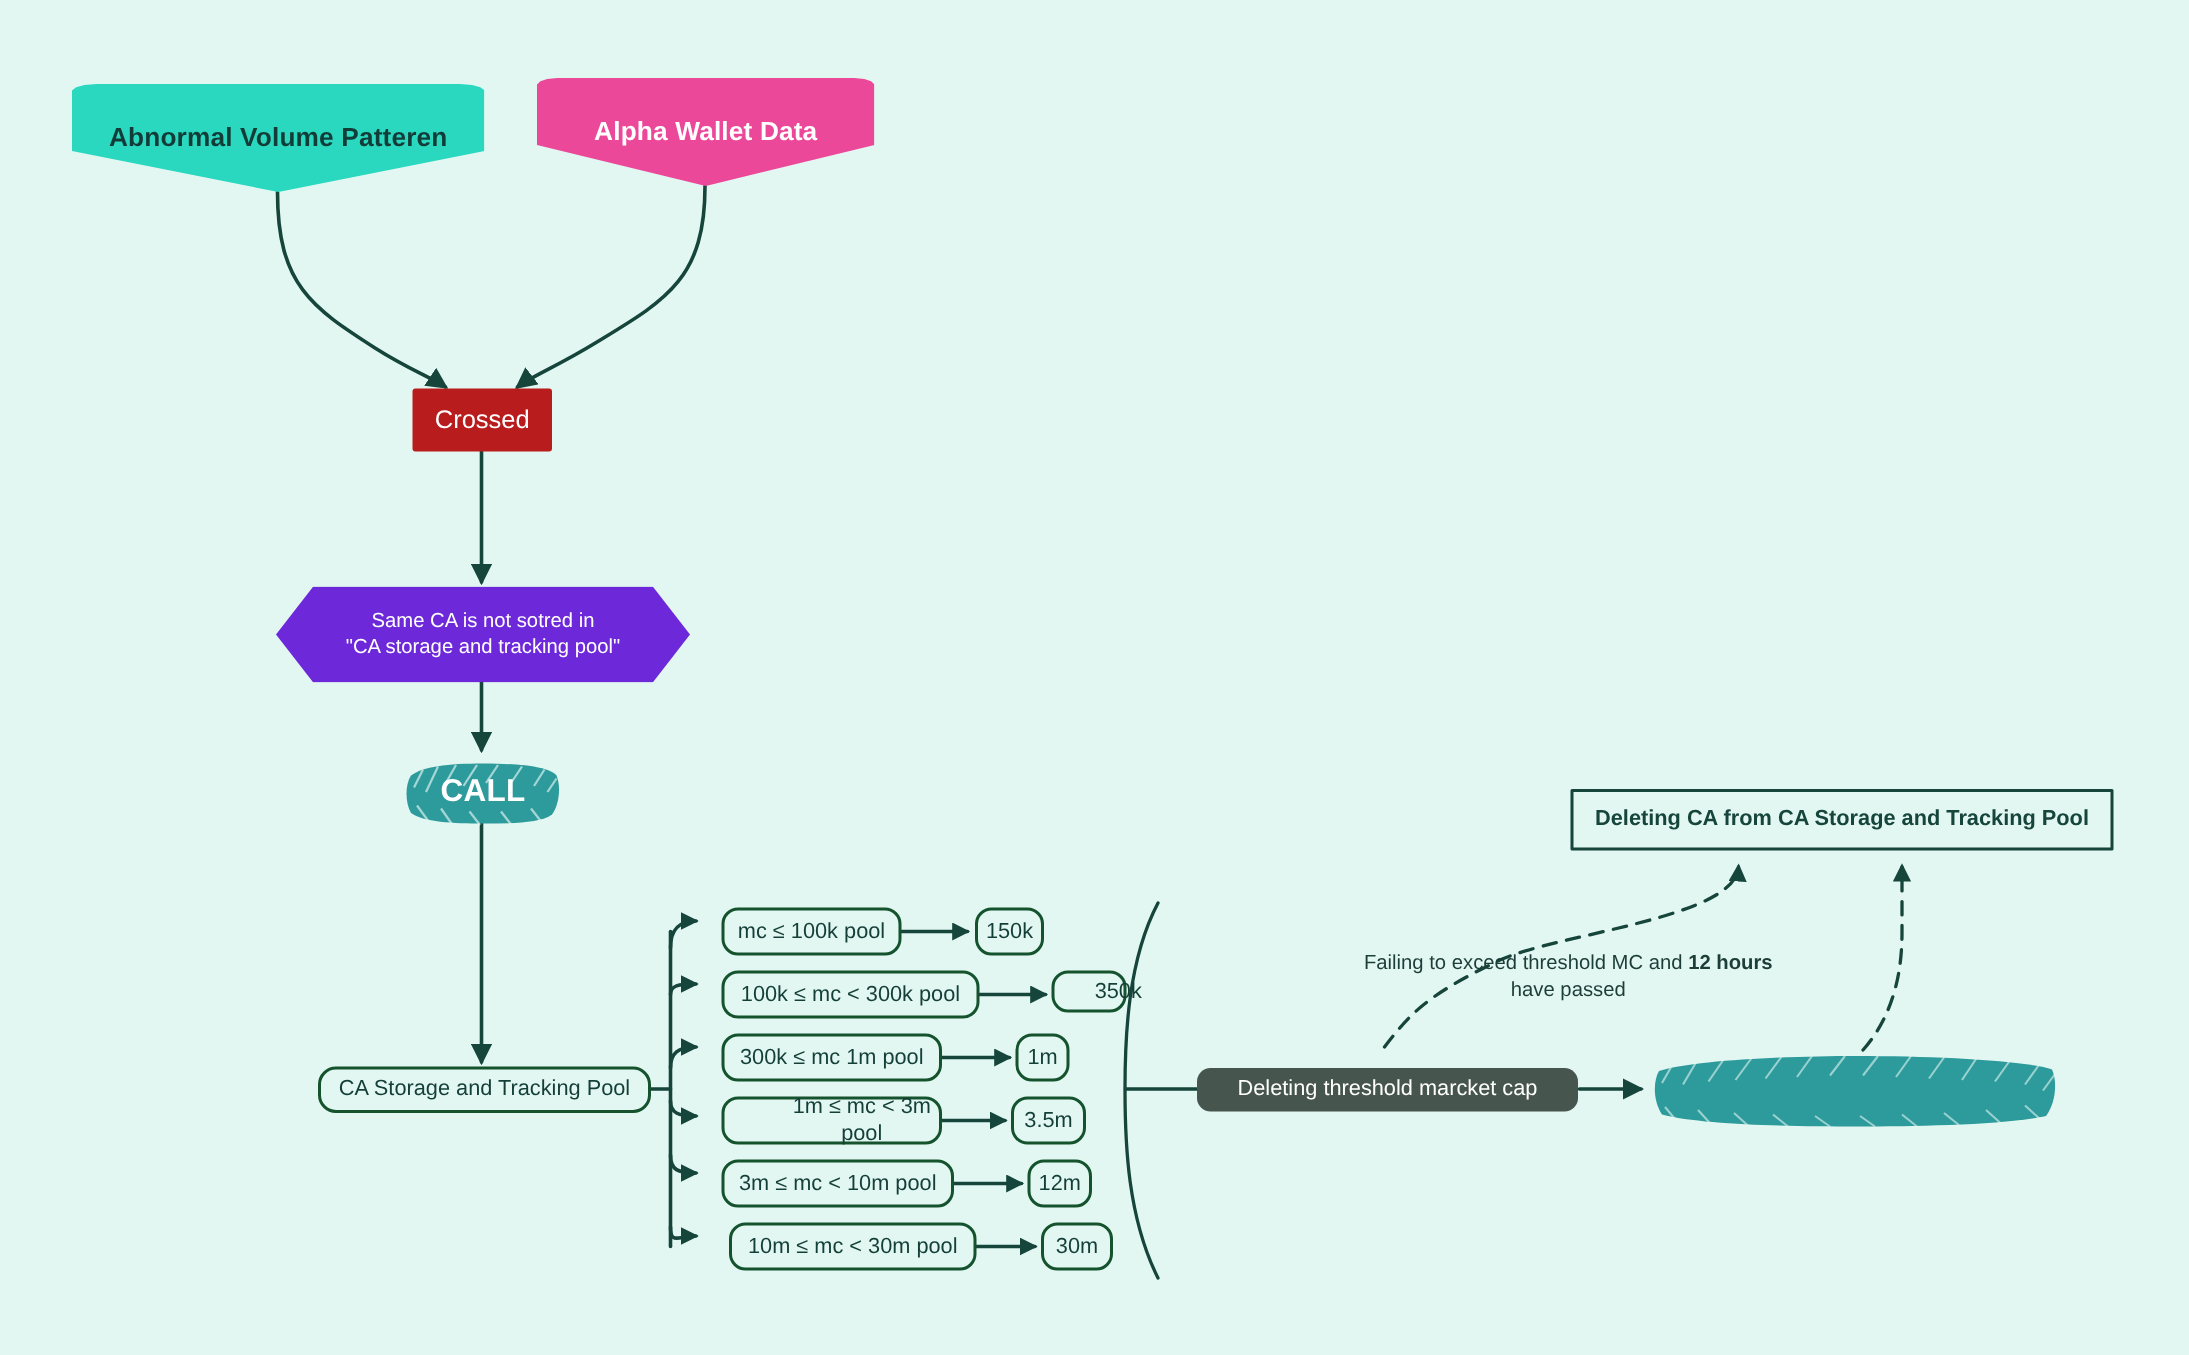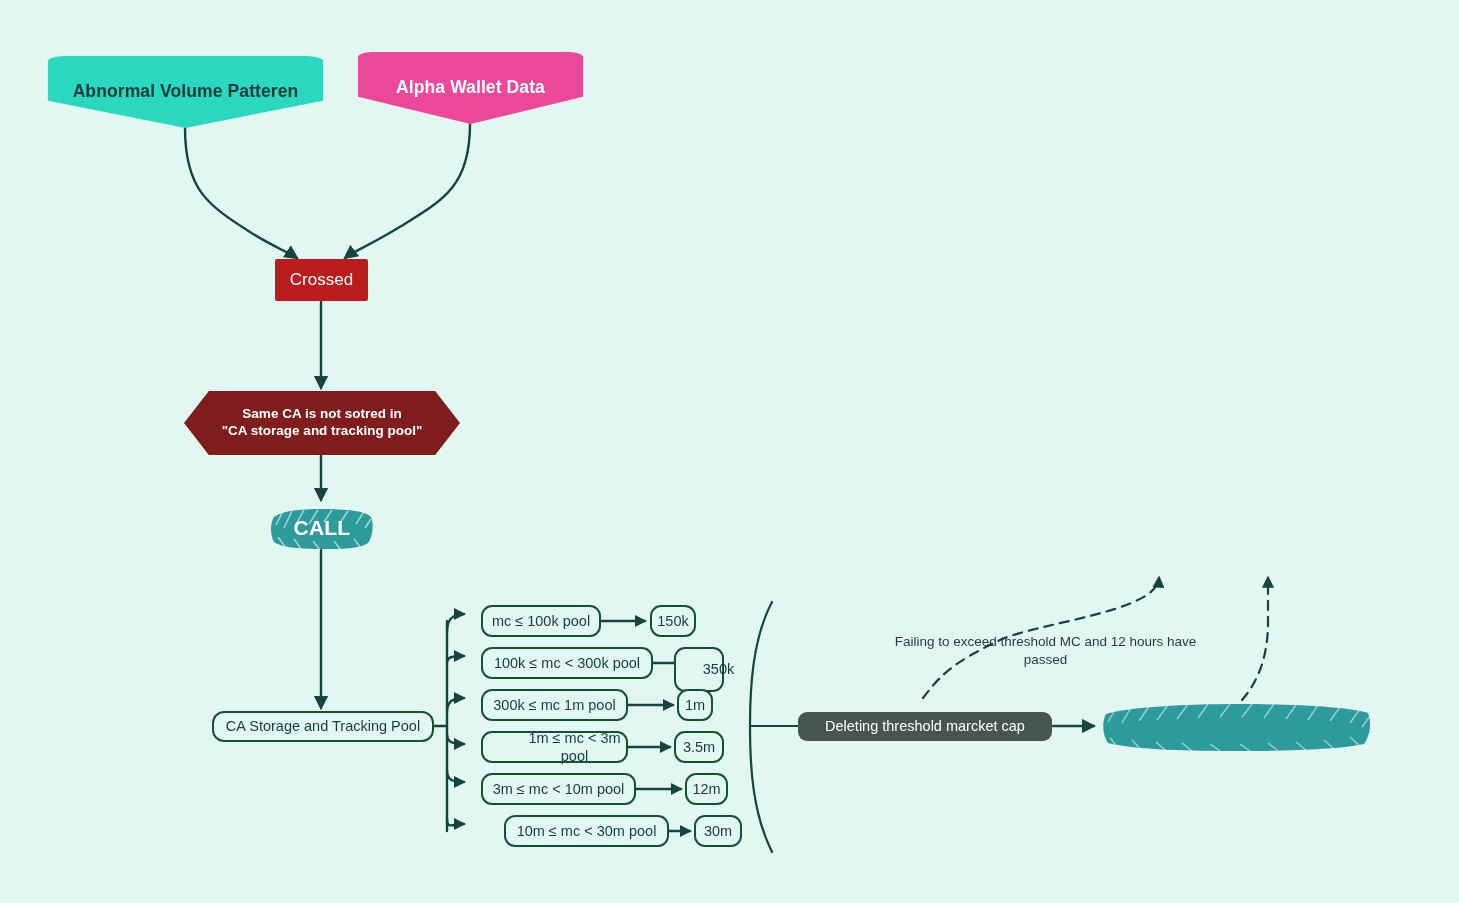--- a/index.html
+++ b/index.html
@@ -55,24 +55,24 @@
   .box-dark {
     background: #b91c1c;
     color: #ffffff;
   }
   .box-crossed {
     font-size: 17px;
     font-weight: normal;
     border-radius: 2px;
   }
   .hexdecision {
-    background: #7f1d1d;
+    background: #6d28d9;
     color: #fff;
     font-size: 13.5px;
-    font-weight: bold;
+    font-weight: normal;
     clip-path: polygon(0% 50%, 9% 0%, 91% 0%, 100% 50%, 91% 100%, 9% 100%);
     text-align: right;
   }
   .pill-dark {
     background: #47554f;
     color: #fff;
     font-size: 14.5px;
     border-radius: 9px;
   }
 
@@ -116,21 +116,21 @@
   }
 
   
   .annot {
     position: absolute;
     font-size: 13.5px;
     color: #1d3d38;
     text-align: center;
     line-height: 1.35;
   }
-  .annot b { font-weight: normal; }
+  .annot b { font-weight: bold; }
 </style>
 </head>
 <body>
 
 <div id="canvas">
 
   <svg class="edges" viewBox="0 0 1459 903">
     <defs>
       <marker id="arrow" viewBox="0 0 10 10" refX="8.5" refY="5" markerWidth="6" markerHeight="6" orient="auto-start-reverse">
         <path d="M 0 0 L 10 5 L 0 10 z" fill="#16453c"></path>
@@ -237,28 +237,28 @@
   </div>
   <div class="node outline-round small" style="left:481px; top:689px; width:147px; height:32px;">
     <span>300k ≤ mc 1m pool</span>
   </div>
   <div class="node outline-round small" style="left:481px; top:731px; width:147px; height:32px;padding-left:40px;">
     <span>1m ≤ mc &lt; 3m pool</span>
   </div>
   <div class="node outline-round small" style="left:481px; top:773px; width:155px; height:32px;">
     <span>3m ≤ mc &lt; 10m pool</span>
   </div>
-  <div class="node outline-round small" style="left:504px; top:815px; width:165px; height:32px;">
+  <div class="node outline-round small" style="left:486px; top:815px; width:165px; height:32px;">
     <span>10m ≤ mc &lt; 30m pool</span>
   </div>
 
   <div class="node outline-round small" style="left:650px; top:605px; width:46px; height:32px;">
     <span>150k</span>
   </div>
-  <div class="node outline-round small" style="left:674px; top:647px; width:50px; height:45px;padding-left:39px;">
+  <div class="node outline-round small" style="left:701px; top:647px; width:50px; height:28px;padding-left:39px;">
     <span>350k</span>
   </div>
   <div class="node outline-round small" style="left:677px; top:689px; width:36px; height:32px;">
     <span>1m</span>
   </div>
   <div class="node outline-round small" style="left:674px; top:731px; width:50px; height:32px;">
     <span>3.5m</span>
   </div>
   <div class="node outline-round small" style="left:685px; top:773px; width:43px; height:32px;">
     <span>12m</span>
@@ -298,18 +298,21 @@
         <path d="M112 44 L122 51"></path>
           <path d="M142 44 L152 51"></path>
         <path d="M170 43 L180 51"></path>
           <path d="M198 42 L208 50"></path>
         <path d="M226 40 L236 49"></path>
           <path d="M252 37 L262 46"></path>
       </g>
     </svg>
   </div>
 
+  <div class="node outline-rect" style="left:1047px; top:526px; width:362px; height:41px;">
+    <span>Deleting CA from CA Storage and Tracking Pool</span>
+  </div>
 
   <div class="annot" style="left:893px; top:633px; width:305px;">
     <span>Failing to exceed threshold MC and </span><b>12 hours</b><span> have passed</span>
   </div>
 
 </div>
 
 </body></html>

